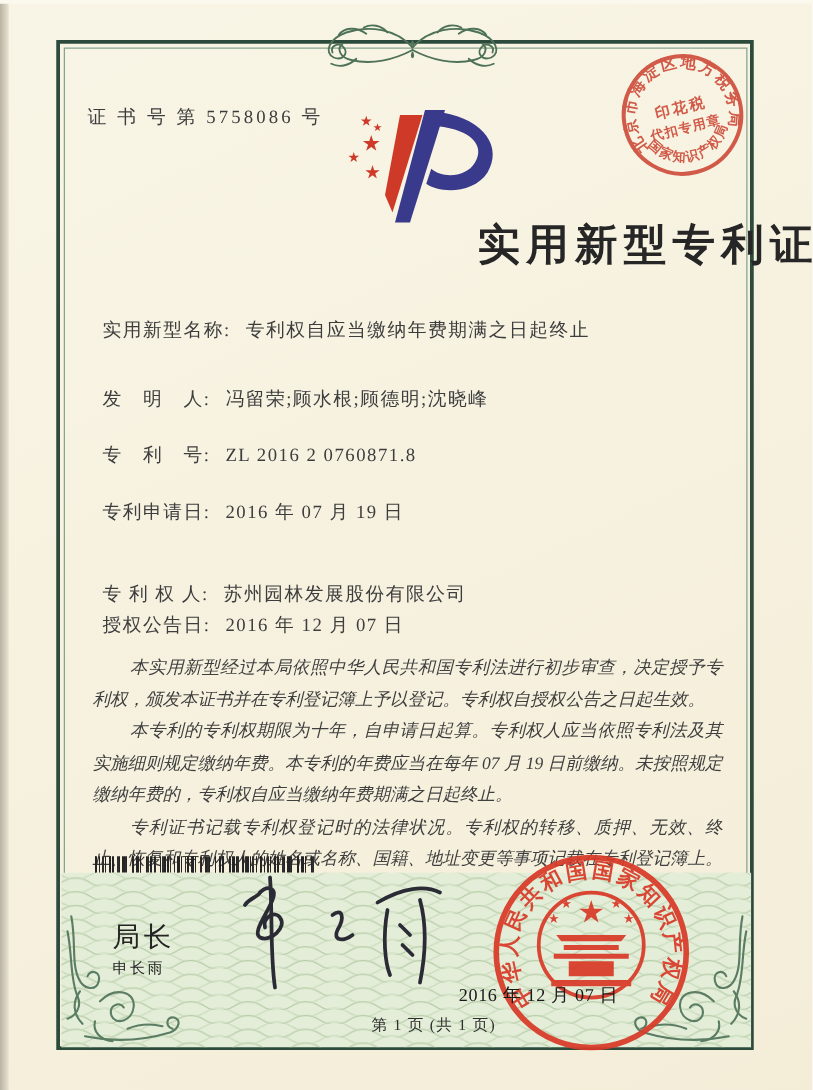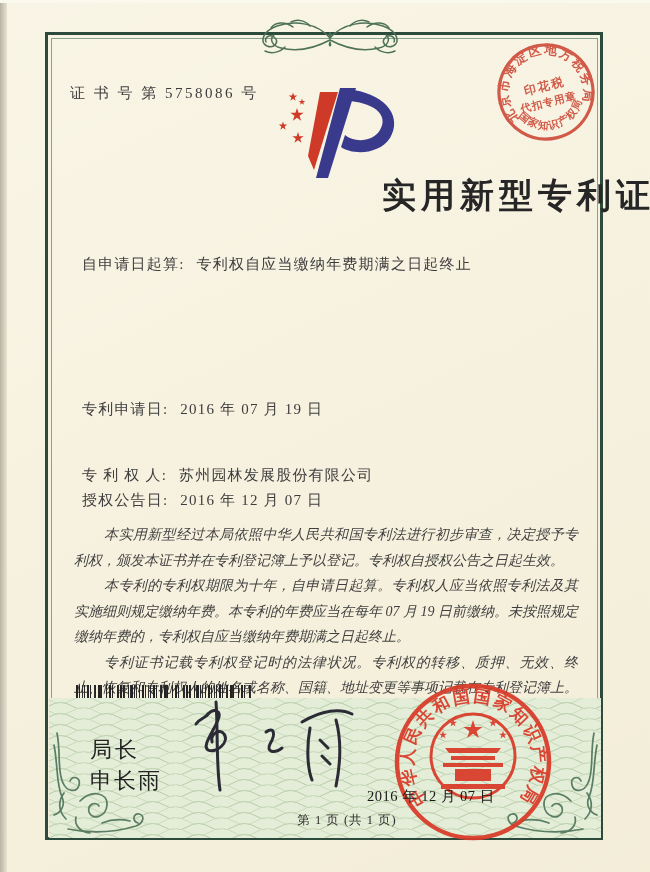--- a/index.html
+++ b/index.html
@@ -38,21 +38,21 @@
   .panel{position:absolute;left:49px;top:698px;width:552px;height:140px;z-index:3;}
   .panel-bg{position:absolute;left:0;top:0;}
 
   .barcode{position:absolute;left:76px;top:685px;width:176px;height:13px;z-index:5;
     background:
       repeating-linear-gradient(90deg,#242424 0 2px,transparent 2px 3px,#242424 3px 4px,transparent 4px 8px,#242424 8px 9px,transparent 9px 11px),
       repeating-linear-gradient(90deg,#2e2e2e 0 1px,transparent 1px 6px);}
 
   .director-title{position:absolute;left:90px;top:735px;font-size:22px;
                   letter-spacing:3px;color:#242424;z-index:5;}
-  .director-name{position:absolute;left:90px;top:766px;font-size:22px;
+  .director-name{position:absolute;left:90px;top:766px;font-size:12px;
                  letter-spacing:2px;color:#242424;z-index:5;}
   .signature{position:absolute;left:178px;top:694px;z-index:6;}
 
   .corner-left{position:absolute;left:50px;top:731px;z-index:4;}
   .corner-right{position:absolute;left:501px;top:731px;transform:scaleX(-1);z-index:4;}
 
   .seal{position:absolute;left:383px;top:676px;z-index:6;opacity:.93;}
   .seal-date{position:absolute;left:367px;top:787px;font-size:14.5px;
              letter-spacing:.5px;color:#191919;z-index:7;white-space:nowrap;}
 
@@ -118,22 +118,30 @@
     <use href="#star" transform="translate(53,17) scale(4.5)" fill="#cf3a28"></use>
     <use href="#star" transform="translate(62,22) scale(3.5)" fill="#cf3a28"></use>
     <use href="#star" transform="translate(57,35) scale(7)" fill="#cf3a28"></use>
     <use href="#star" transform="translate(43,46) scale(4.5)" fill="#cf3a28"></use>
     <use href="#star" transform="translate(58,58) scale(6)" fill="#cf3a28"></use>
   </svg>
 
   <div class="title">实用新型专利证书</div>
 
   <div class="field-row f1">
-    <span class="field-label">自申请日起算:</span>
+    <span class="field-label">实用新型名称:</span>
     <span class="field-value">专利权自应当缴纳年费期满之日起终止</span>
+  </div>
+  <div class="field-row f2">
+    <span class="field-label">发　明　人:</span>
+    <span class="field-value">冯留荣;顾水根;顾德明;沈晓峰</span>
+  </div>
+  <div class="field-row f3">
+    <span class="field-label">专　利　号:</span>
+    <span class="field-value">ZL 2016 2 0760871.8</span>
   </div>
   <div class="field-row f4">
     <span class="field-label">专利申请日:</span>
     <span class="field-value">2016 年 07 月 19 日</span>
   </div>
   <div class="field-row f5">
     <span class="field-label">专 利 权 人:</span>
     <span class="field-value">苏州园林发展股份有限公司</span>
   </div>
   <div class="field-row f6">

